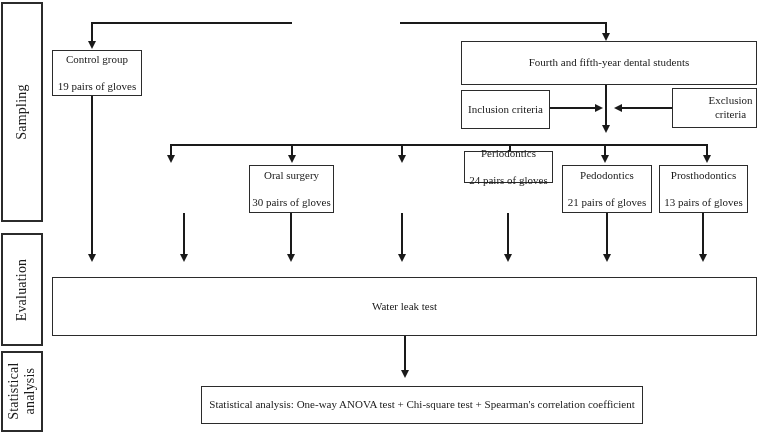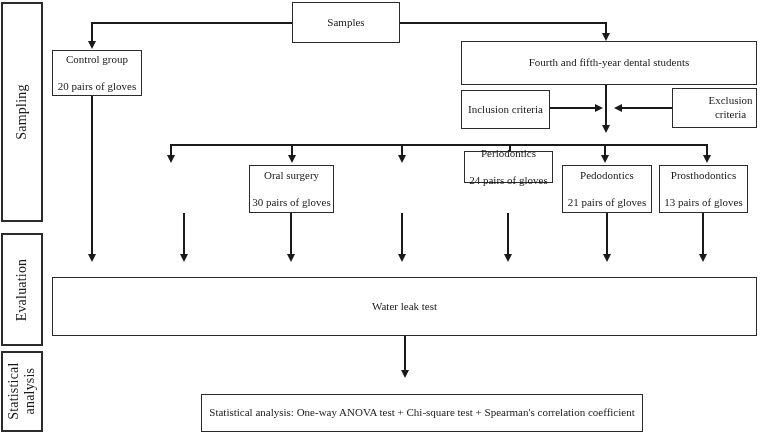--- a/index.html
+++ b/index.html
@@ -65,35 +65,32 @@
   <div class="sidebox" style="left:1px; top:2px; width:42px; height:220px;">
     <span class="vlabel">Sampling</span>
   </div>
   <div class="sidebox" style="left:1px; top:233px; width:42px; height:113px;">
     <span class="vlabel">Evaluation</span>
   </div>
   <div class="sidebox" style="left:1px; top:351px; width:42px; height:81px;">
     <span class="vlabel wrap">Statistical analysis</span>
   </div>
 
-  <div class="box" style="left:292px; top:2px; width:108px; height:41px;">
-    <span>Samples</span>
-  </div>
 
   <div class="hline" style="left:92px; top:22px; width:200px;"></div>
   <div class="vline" style="left:91px; top:22px; height:20px;"></div>
   <div class="arr down" style="left:88px; top:41px;"></div>
 
   <div class="hline" style="left:400px; top:22px; width:207px;"></div>
   <div class="vline" style="left:605px; top:22px; height:12px;"></div>
   <div class="arr down" style="left:602px; top:33px;"></div>
 
   <div class="box stack" style="left:52px; top:50px; width:90px; height:46px;">
     <div>Control group</div>
-    <div>20 pairs of gloves</div>
+    <div>19 pairs of gloves</div>
   </div>
 
   <div class="box" style="left:461px; top:41px; width:296px; height:44px;">
     <span>Fourth and fifth-year dental students</span>
   </div>
 
   <div class="vline" style="left:605px; top:85px; height:41px;"></div>
   <div class="arr down" style="left:602px; top:125px;"></div>
 
   <div class="box" style="left:461px; top:90px; width:89px; height:39px;">
@@ -156,17 +153,17 @@
   <div class="vline" style="left:702px; top:213px; height:42px;"></div>
   <div class="arr down" style="left:699px; top:254px;"></div>
 
   <div class="box" style="left:52px; top:277px; width:705px; height:59px;">
     <span>Water leak test</span>
   </div>
 
   <div class="vline" style="left:404px; top:336px; height:35px;"></div>
   <div class="arr down" style="left:401px; top:370px;"></div>
 
-  <div class="box" style="left:201px; top:386px; width:442px; height:38px;margin-top:8px;">
+  <div class="box" style="left:201px; top:386px; width:442px; height:38px;">
     <span>Statistical analysis:  One-way ANOVA test  + Chi-square test + Spearman's correlation coefficient</span>
   </div>
 
 </div>
 
 </body></html>

